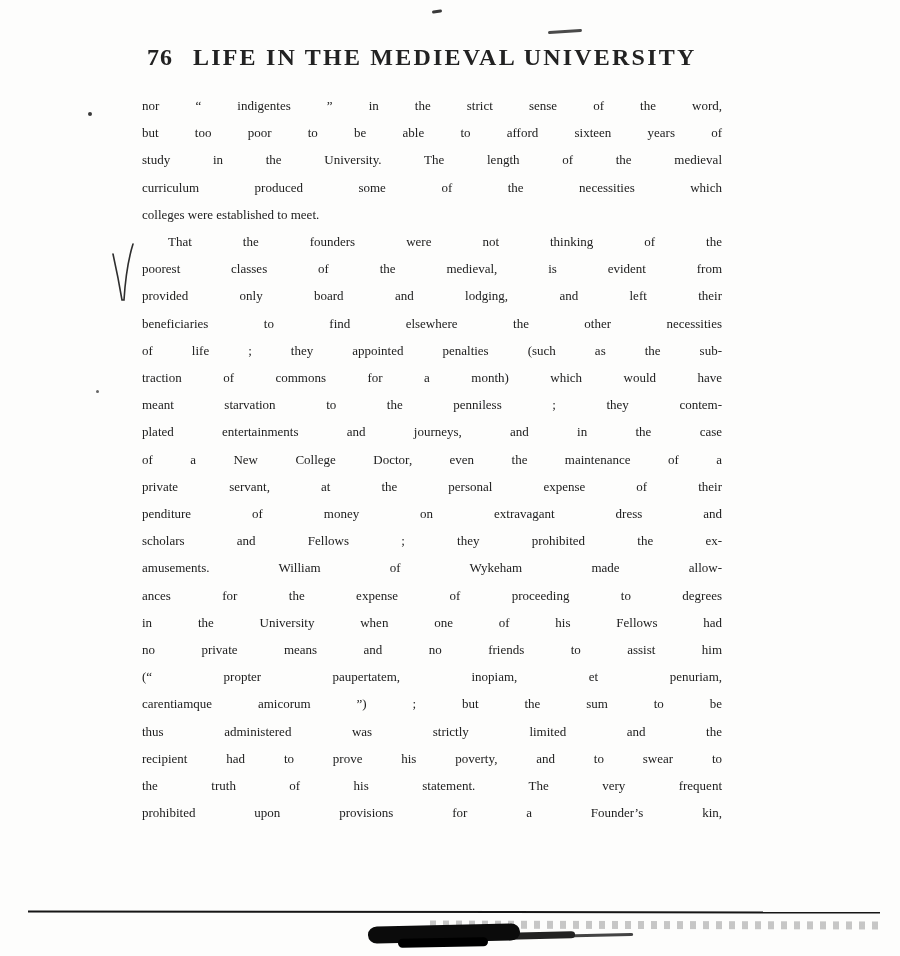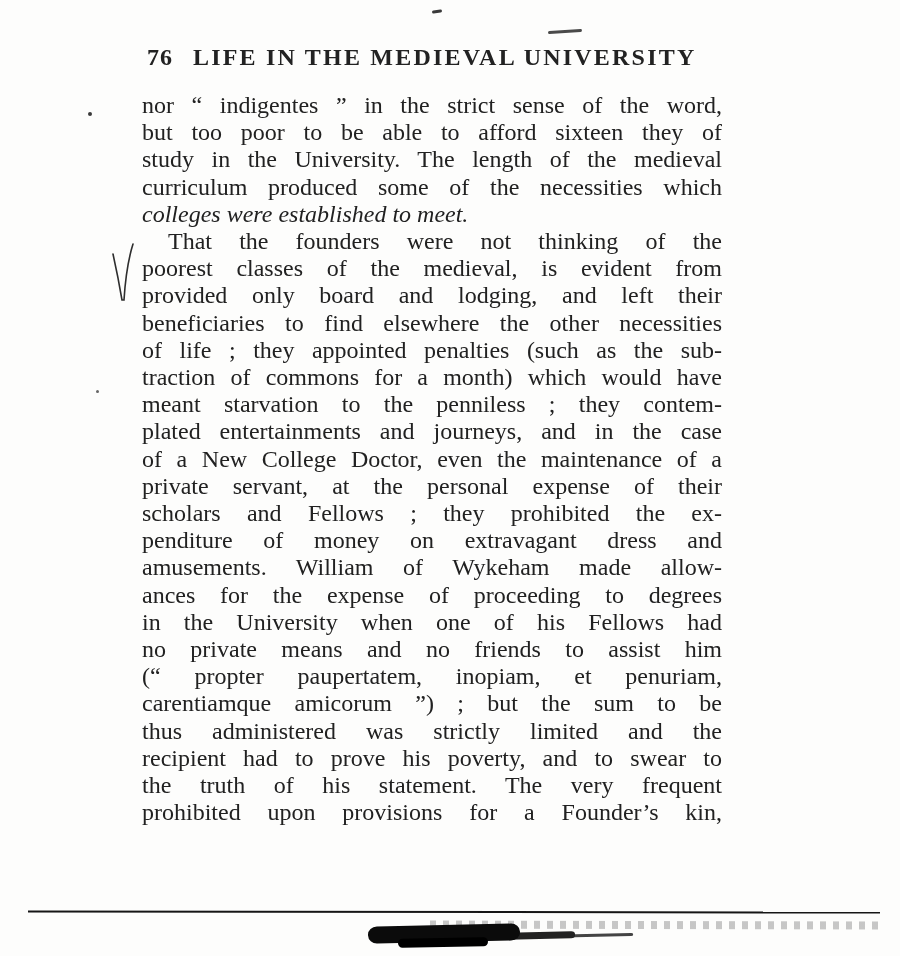--- a/index.html
+++ b/index.html
@@ -21,30 +21,30 @@
     font-weight:600;
     letter-spacing:2.2px;
     white-space:nowrap;
     color:#222;
   }
   .header .pagenum { margin-right:20px; letter-spacing:1px; }
   .body-text {
     position:absolute;
     top:92px; left:142px;
     width:580px;
-    font-size:24px;
+    font-size:13px;
     line-height:27.2px;
     color:#212121;
   }
   .paragraph { margin:0; }
   .line {
     text-align:justify;
     text-align-last:justify;
   }
-  .line.last { text-align-last:left;font-style:italic; }
+  .line.last { text-align-last:left; }
   .indent-first .line:first-child { text-indent:26px; }
 
   
   .pen-mark {
     position:absolute; left:110px; top:240px;
     width:26px; height:66px;
   }
   .speck {
     position:absolute; background:#3a3a3a; border-radius:2px;
   }
@@ -87,38 +87,38 @@
 <div class="page" style="background: rgb(253, 253, 252);">
 
   <div class="header">
     <span class="pagenum">76</span>
     <span class="title">LIFE IN THE MEDIEVAL UNIVERSITY</span>
   </div>
 
   <div class="body-text" style="color: rgb(33, 33, 33);">
       <div class="paragraph">
         <div class="line">nor “ indigentes ” in the strict sense of the word,</div>
-        <div class="line">but too poor to be able to afford sixteen they of</div>
+        <div class="line">but too poor to be able to afford sixteen years of</div>
         <div class="line">study in the University.  The length of the medieval</div>
         <div class="line">curriculum produced some of the necessities which</div>
         <div class="line last">colleges were established to meet.</div>
       </div>
       <div class="paragraph indent-first">
         <div class="line">That the founders were not thinking of the</div>
         <div class="line">poorest classes of the medieval, is evident from</div>
         <div class="line">provided only board and lodging, and left their</div>
         <div class="line">beneficiaries to find elsewhere the other necessities</div>
         <div class="line">of life ; they appointed penalties (such as the sub-</div>
         <div class="line">traction of commons for a month) which would have</div>
         <div class="line">meant starvation to the penniless ; they contem-</div>
         <div class="line">plated entertainments and journeys, and in the case</div>
         <div class="line">of a New College Doctor, even the maintenance of a</div>
         <div class="line">private servant, at the personal expense of their</div>
+        <div class="line">penditure of money on extravagant dress and</div>
         <div class="line">scholars and Fellows ;  they prohibited the ex-</div>
-        <div class="line">penditure of money on extravagant dress and</div>
         <div class="line">amusements.  William of Wykeham made allow-</div>
         <div class="line">ances for the expense of proceeding to degrees</div>
         <div class="line">in the University when one of his Fellows had</div>
         <div class="line">no private means and no friends to assist him</div>
         <div class="line">(“ propter paupertatem, inopiam, et penuriam,</div>
         <div class="line">carentiamque amicorum ”) ; but the sum to be</div>
         <div class="line">thus administered was strictly limited and the</div>
         <div class="line">recipient had to prove his poverty, and to swear to</div>
         <div class="line">the truth of his statement.  The very frequent</div>
         <div class="line">prohibited upon provisions for a Founder’s kin,</div>

